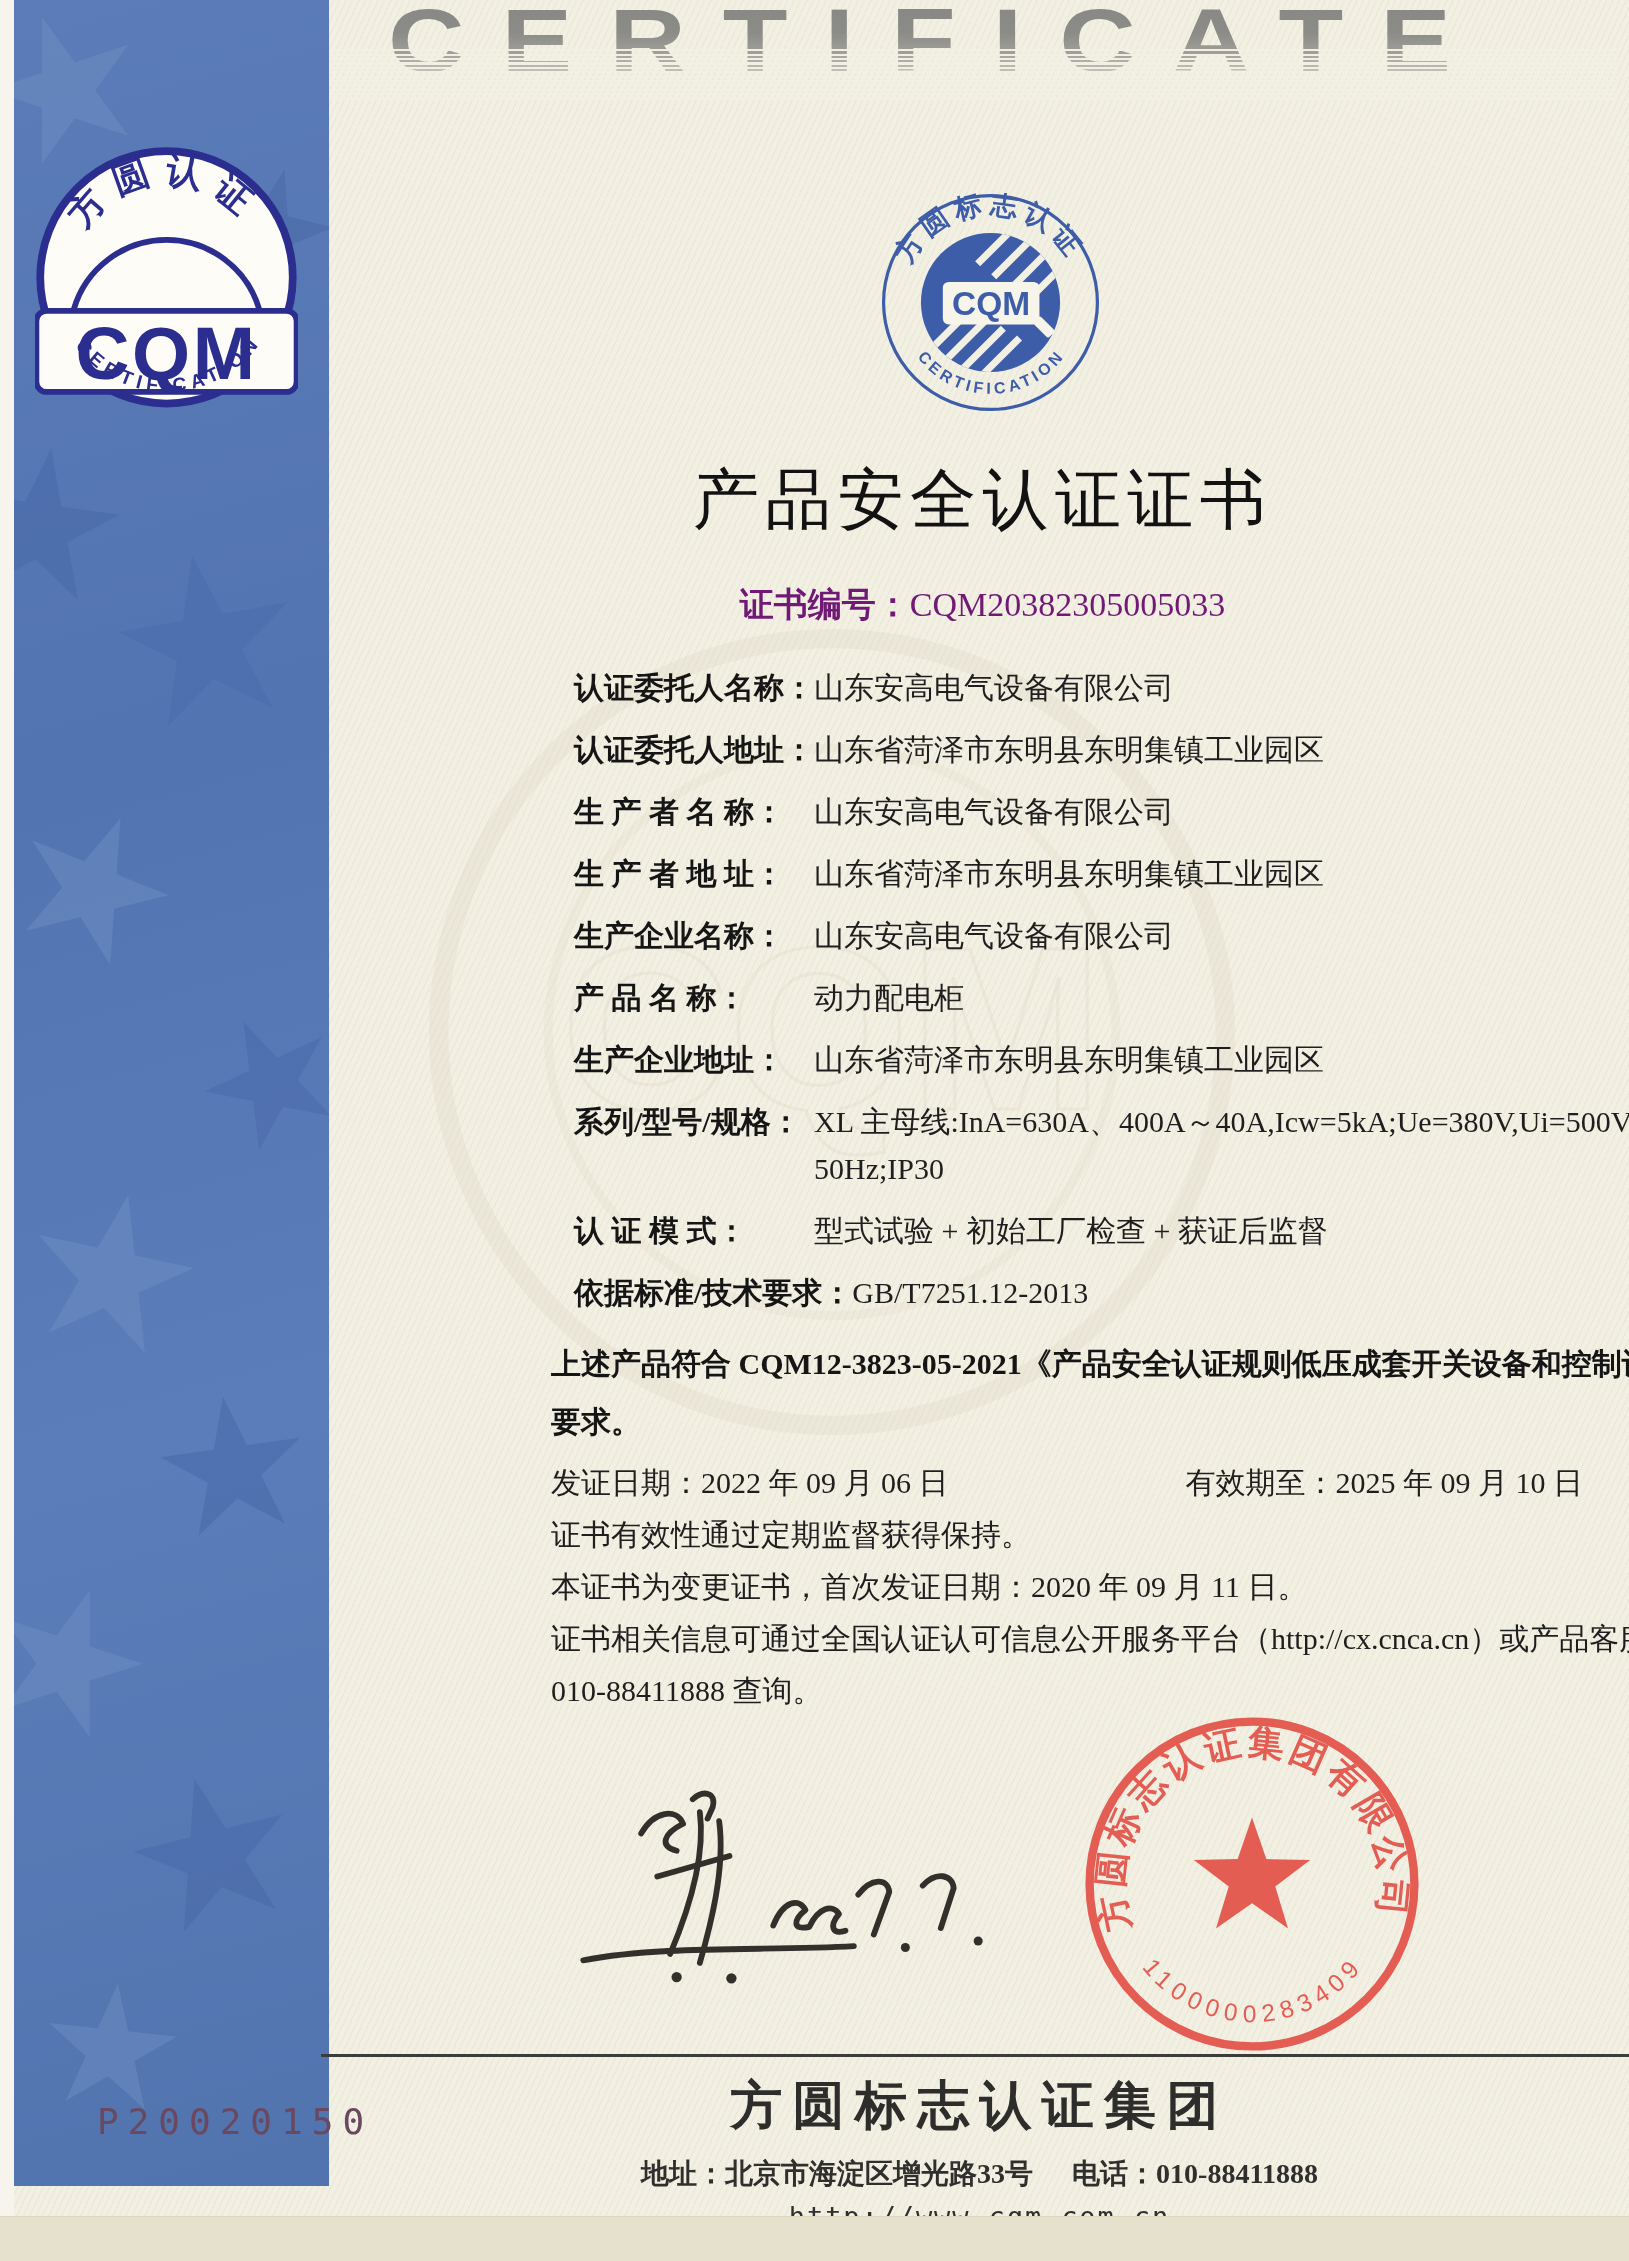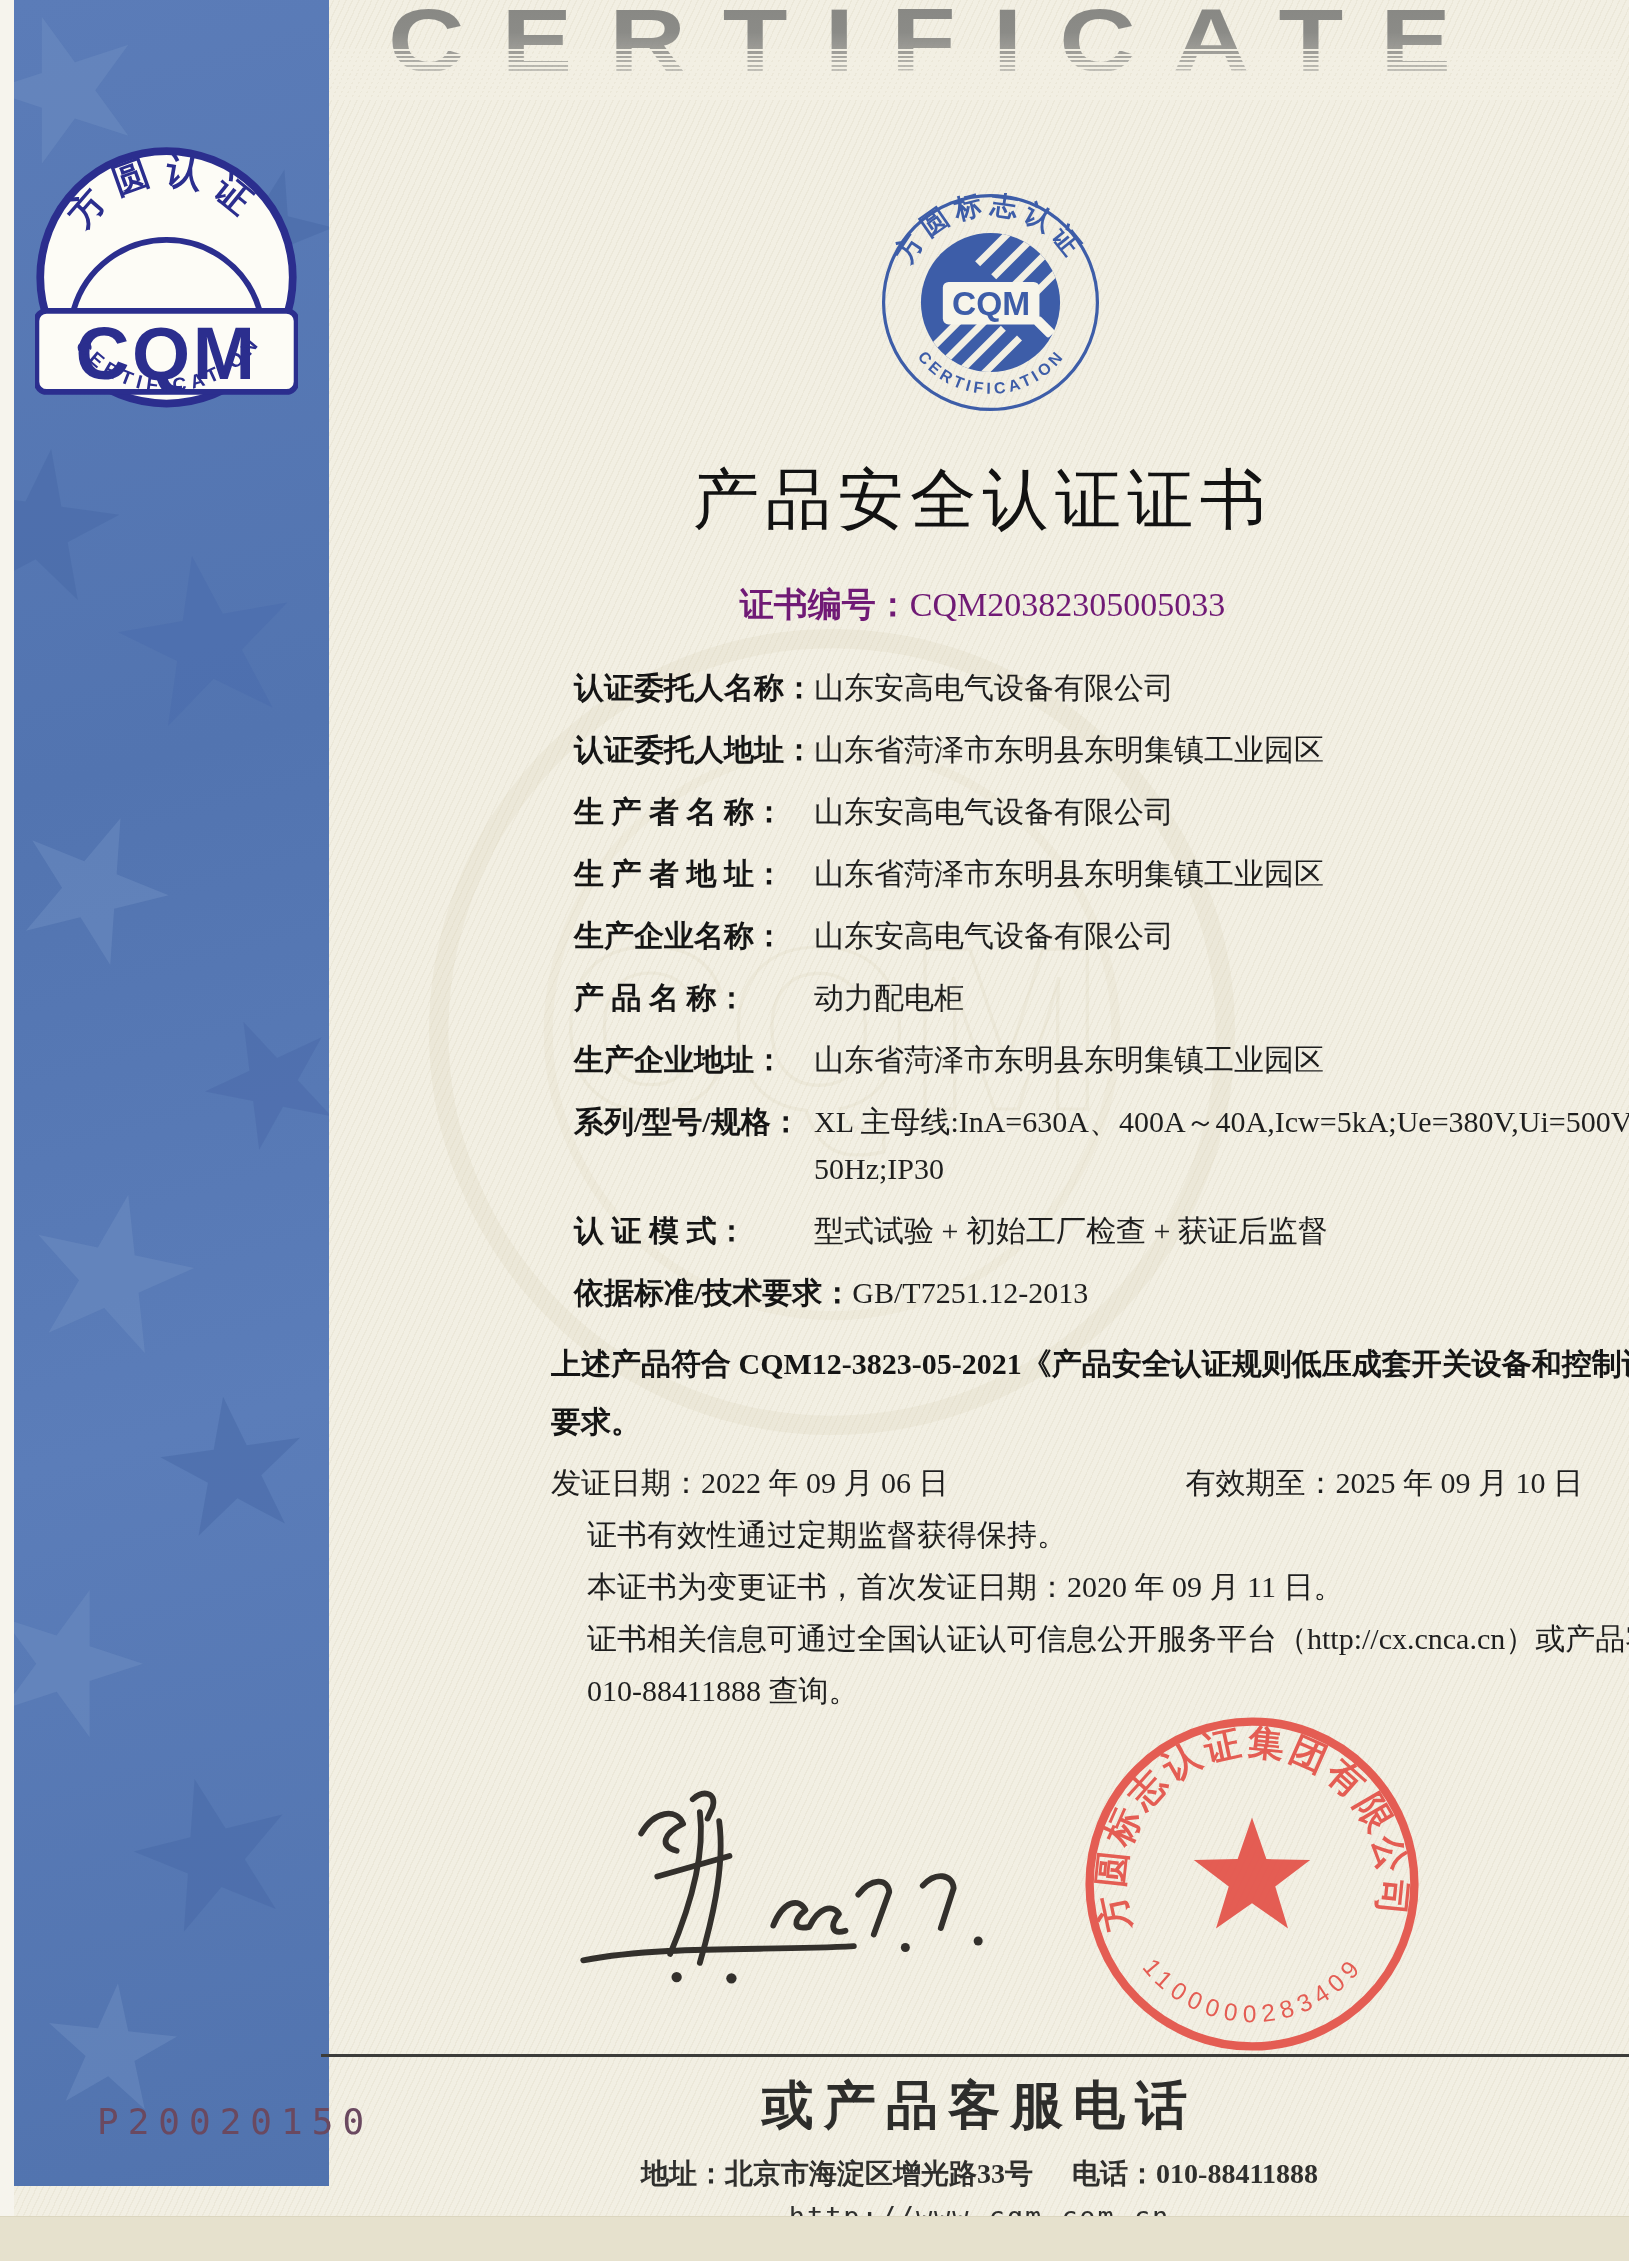--- a/index.html
+++ b/index.html
@@ -39,21 +39,21 @@
   .certno .lbl{font-weight:bold;}
   
   .col{position:absolute;left:551px;top:671px;width:1032px;z-index:2;font-size:30px;color:#1e1e1e;}
   .row{line-height:34px;margin-bottom:28px;white-space:nowrap;margin-left:23px;}
   .row .lbl{display:inline-block;min-width:240px;font-weight:bold;white-space:pre;color:#151515;}
   .row .val{white-space:pre;}
   .row.cont{margin-top:-15.5px;}
   .row.gap{margin-top:17px;}
   .statement{font-weight:bold;line-height:52px;margin-top:6.4px;color:#151515;white-space:nowrap;}
   .dates{display:flex;justify-content:space-between;margin-top:9px;line-height:52px;white-space:nowrap;}
-  .note,.infoline{line-height:52px;white-space:nowrap;margin-left:36px;}
+  .note,.infoline{line-height:52px;white-space:nowrap;}
   
   .signature{position:absolute;left:580px;top:1772px;z-index:3;}
   
   .seal{position:absolute;left:1078px;top:1710px;z-index:5;opacity:0.94;}
   
   .footer-line{position:absolute;left:321px;top:2054px;width:1309px;height:3.2px;background:#3c3c3a;z-index:4;}
   .footer{position:absolute;left:329px;top:2071px;width:1301px;text-align:center;z-index:4;}
   .footer .org{font-family:"Liberation Sans","DejaVu Sans",sans-serif;font-weight:bold;font-size:52px;
         letter-spacing:10.3px;color:#2d2d2b;}
   .footer .addr{margin-top:14px;font-size:28px;color:#2f2f2d;font-weight:bold;}
@@ -229,21 +229,21 @@
       <textPath href="#seal-top" startOffset="0" textLength="745" lengthAdjust="spacing">方圆标志认证集团有限公司</textPath>
     </text>
     <polygon fill="#e4544b" points="270,167 292.3,231.3 360.3,232.6 306.1,273.7 325.9,338.9 270,300 214.1,338.9 233.9,273.7 179.7,232.6 247.7,231.3"></polygon>
     <text font-family="Liberation Sans, sans-serif" font-size="38" fill="#e4544b" letter-spacing="4">
       <textPath href="#seal-bot" startOffset="8" textLength="395" lengthAdjust="spacing">1100000283409</textPath>
     </text>
   </svg>
 
   <div class="footer-line"></div>
   <div class="footer">
-    <div class="org">或产品客服电话</div>
+    <div class="org">方圆标志认证集团</div>
     <div class="addr">
       <span>地址：北京市海淀区增光路33号</span><span class="sep"></span><span>电话：010-88411888</span>
     </div>
     <div class="web">http://www.cqm.com.cn</div>
   </div>
 
   <div class="edge-bottom"></div>
 </div>
 
 

